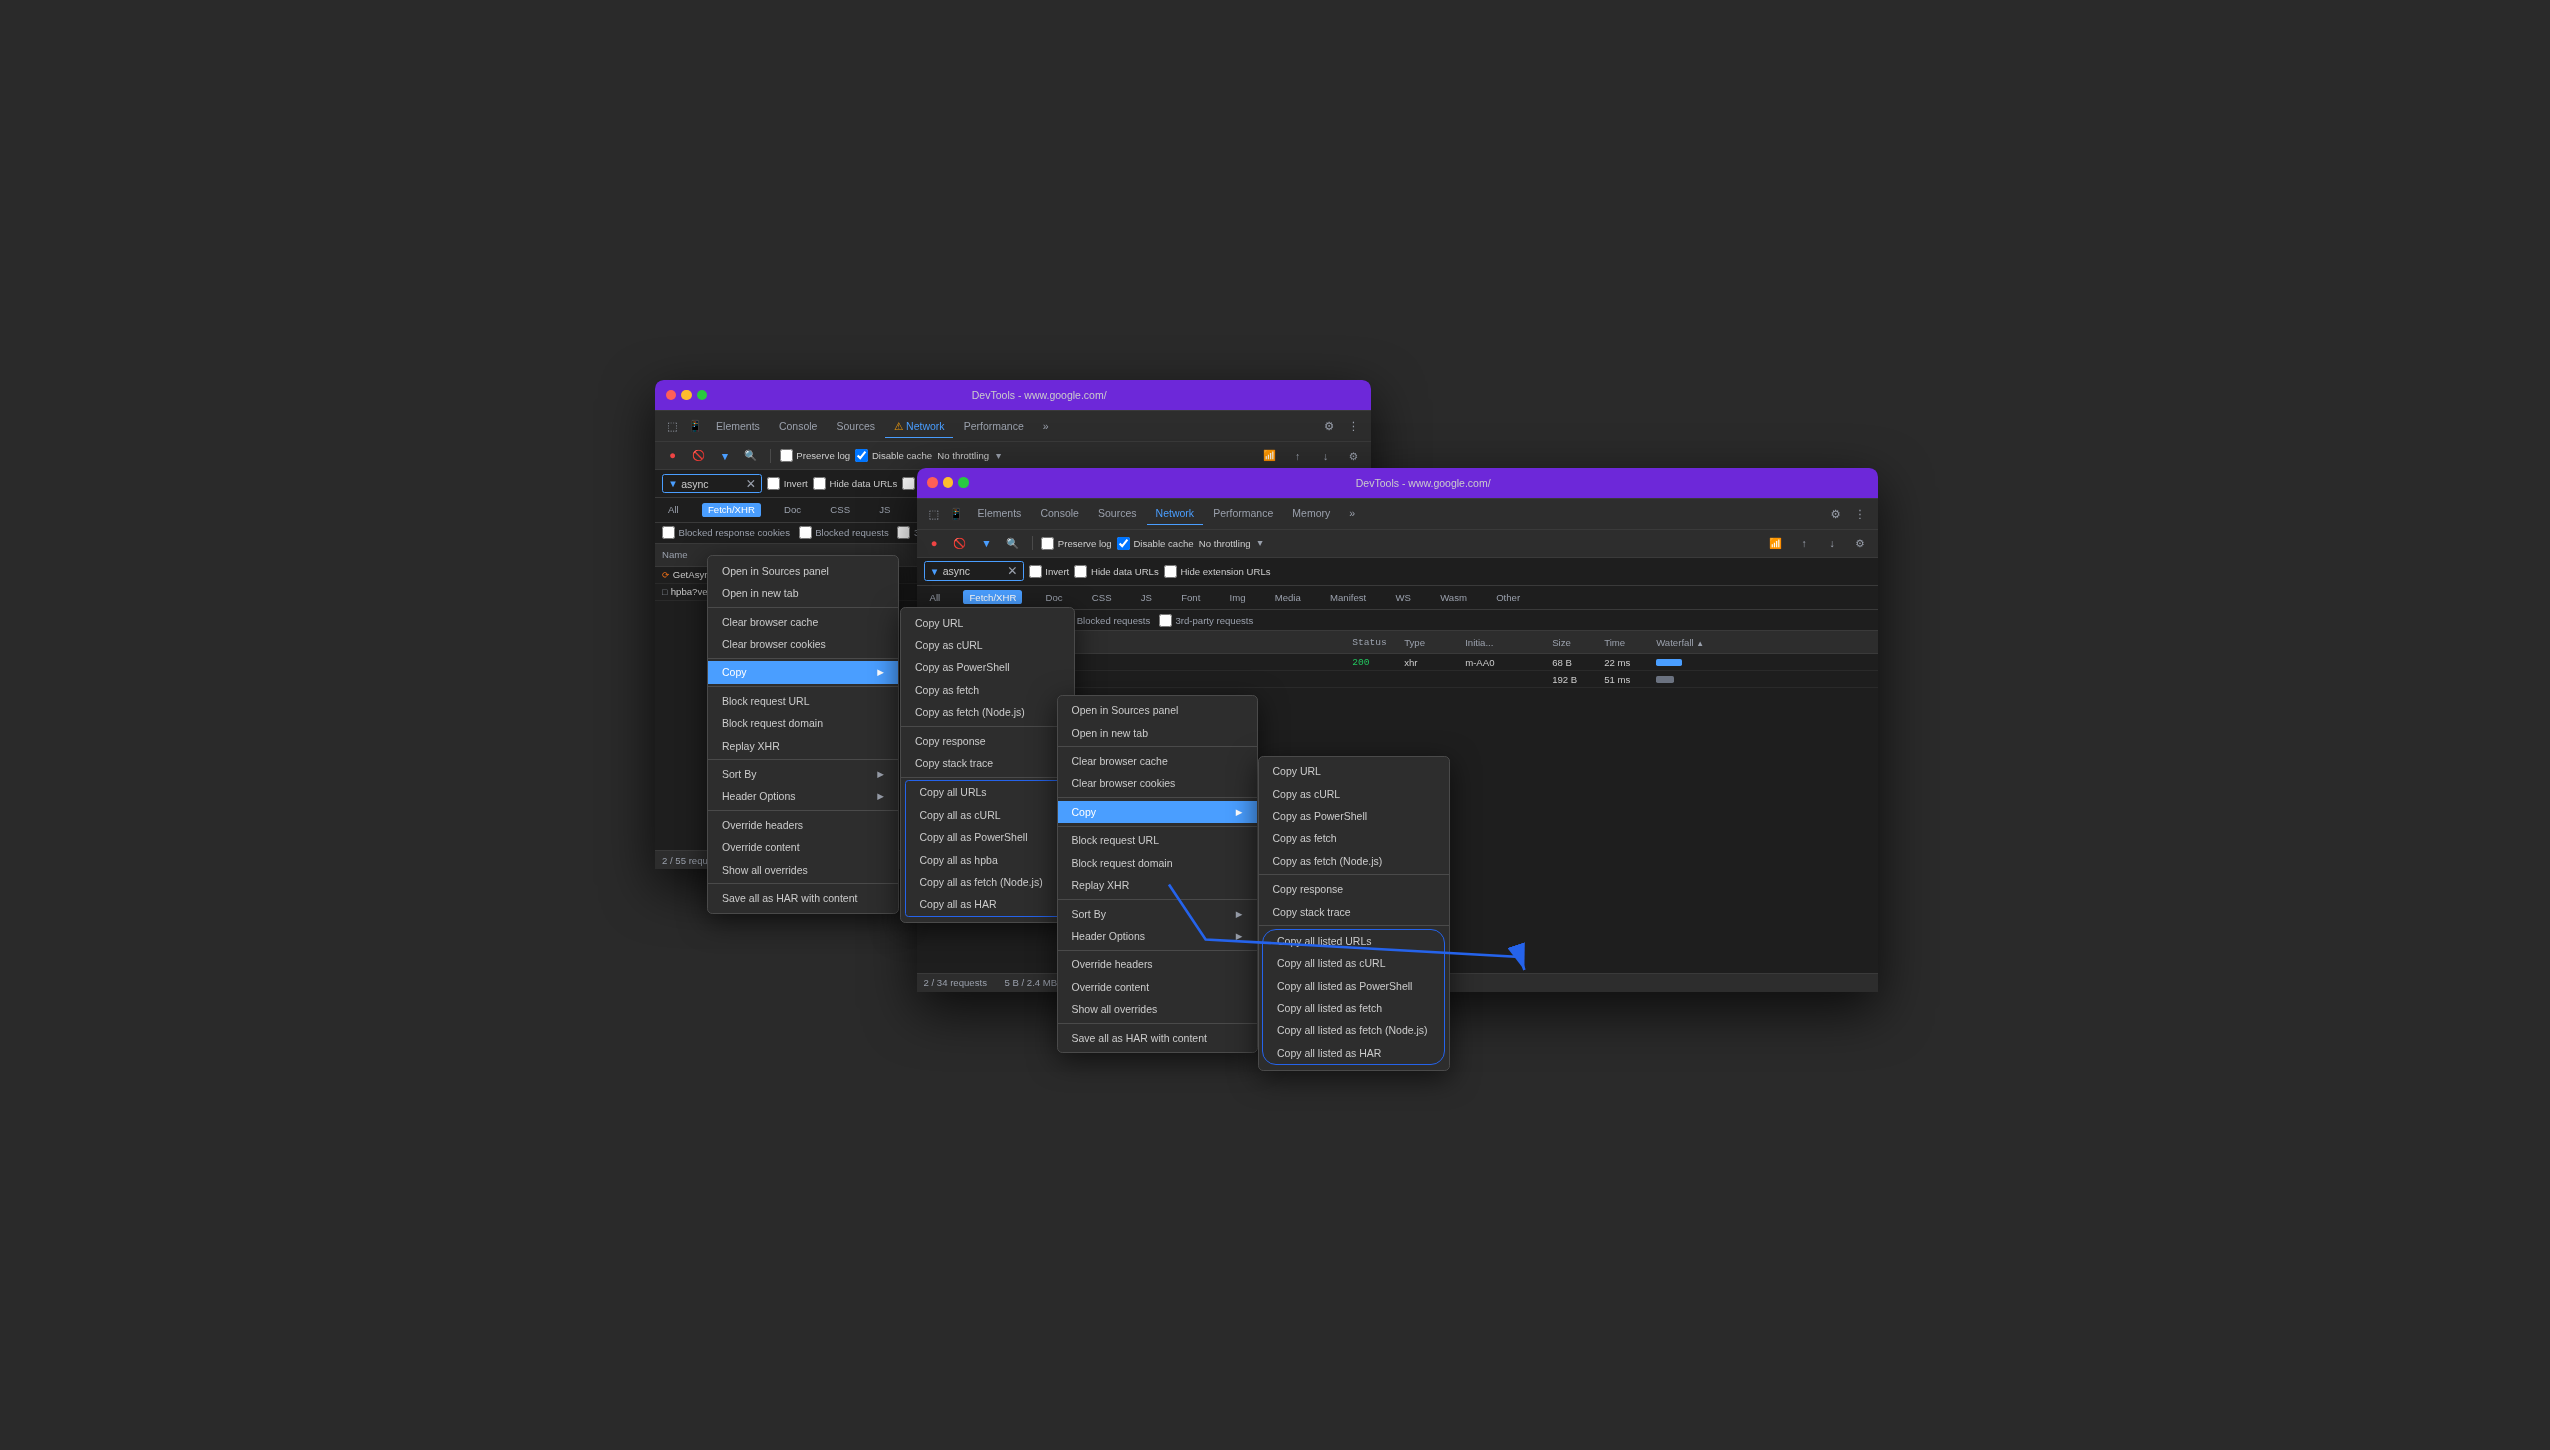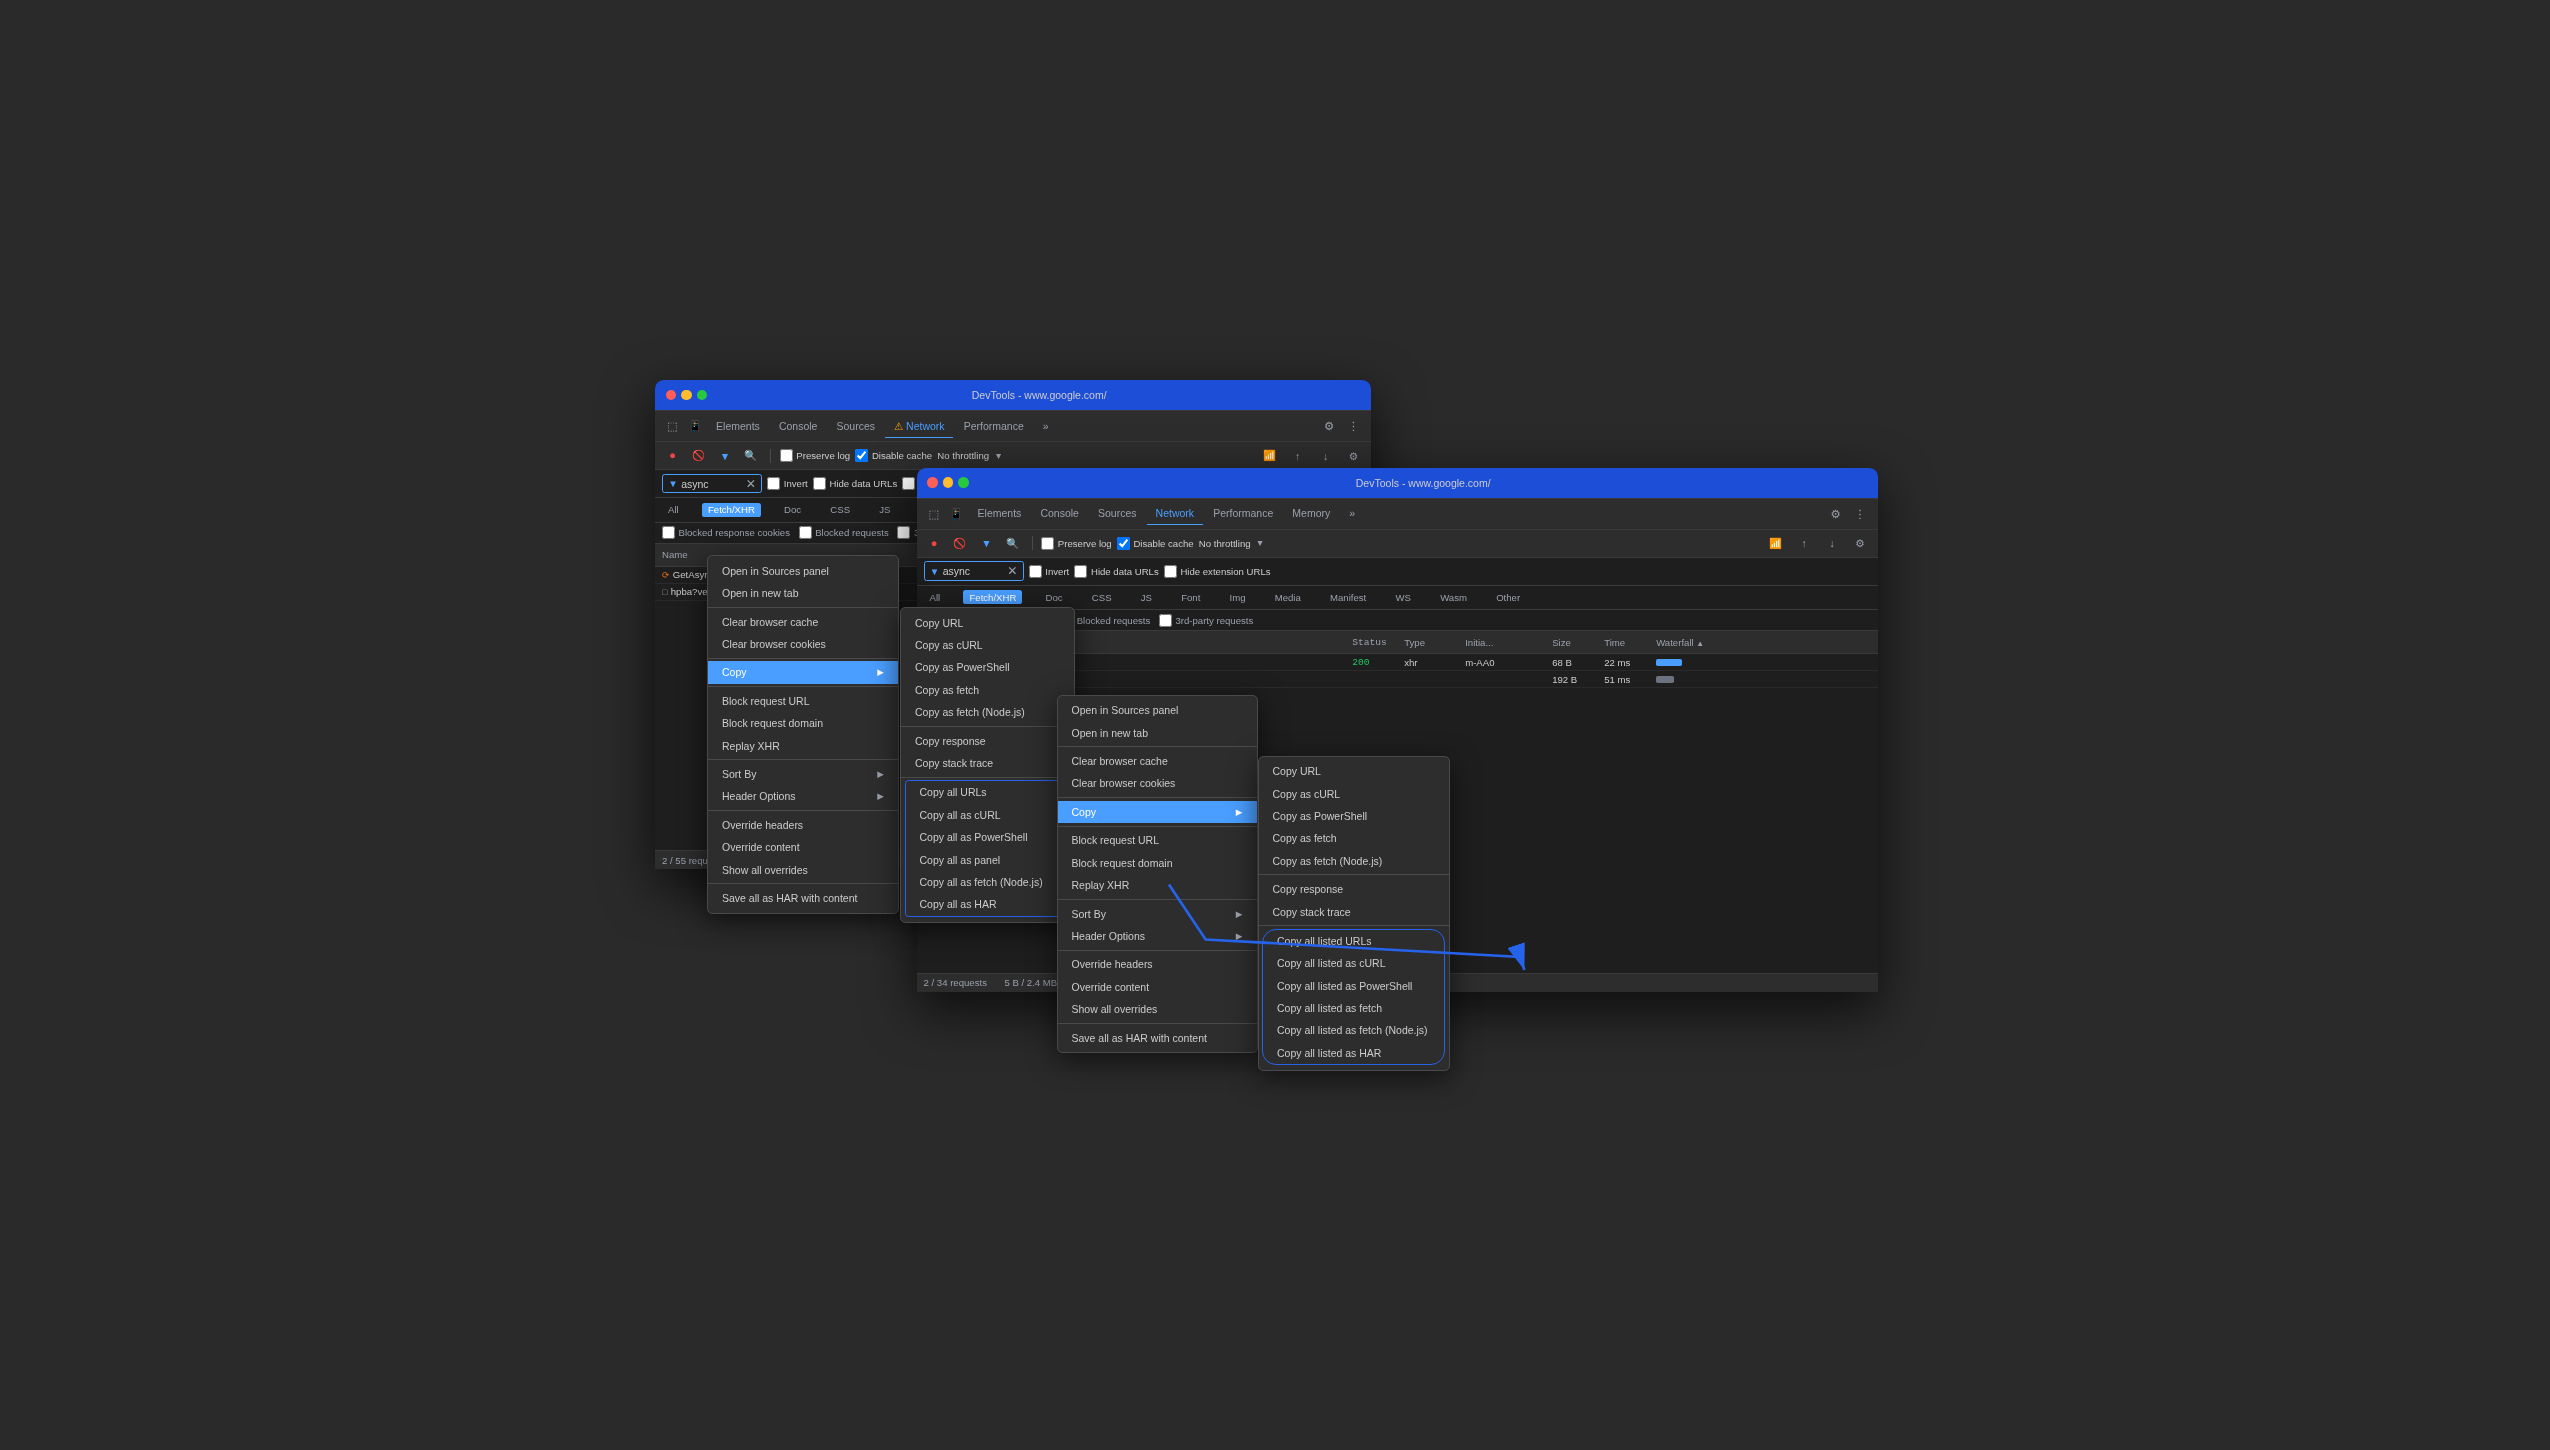--- a/index.html
+++ b/index.html
@@ -23,21 +23,21 @@
     
     .devtools-window {
       position: absolute;
       background: #1e1e1e;
       border-radius: 8.7px;
       box-shadow: 0 17.5px 52px rgba(0,0,0,0.7);
       overflow: visible;
     }
 
     .window-titlebar {
-      background: #1d4ed8;
+      background: #6d28d9;
       border-radius: 8.7px 8.7px 0 0;
       height: 31px;
       display: flex;
       align-items: center;
       padding: 0 10.5px;
       border-bottom: 0.9px solid #3a3a3a;
     }
 
     .traffic-lights {
       display: flex;
@@ -482,21 +482,21 @@
       <div class="menu-item">Copy as fetch (Node.js)</div>
       <div class="menu-separator"></div>
       <div class="menu-item">Copy response</div>
       <div class="menu-item">Copy stack trace</div>
       <div class="menu-separator"></div>
 
       <div style="border: 1.7px solid #2563eb; border-radius: 3.5px; margin: 1.7px 3.5px;">
         <div class="menu-item">Copy all URLs</div>
         <div class="menu-item">Copy all as cURL</div>
         <div class="menu-item">Copy all as PowerShell</div>
-        <div class="menu-item">Copy all as panel</div>
+        <div class="menu-item">Copy all as hpba</div>
         <div class="menu-item">Copy all as fetch (Node.js)</div>
         <div class="menu-item">Copy all as HAR</div>
       </div>
     </div>
   </div>
 
   <div class="devtools-window window2">
 
     <div class="window-titlebar">
       <div class="traffic-lights">

